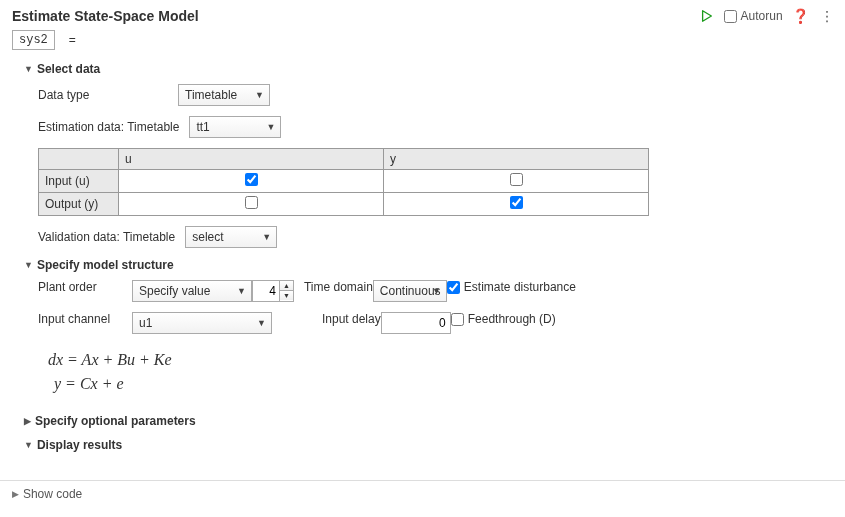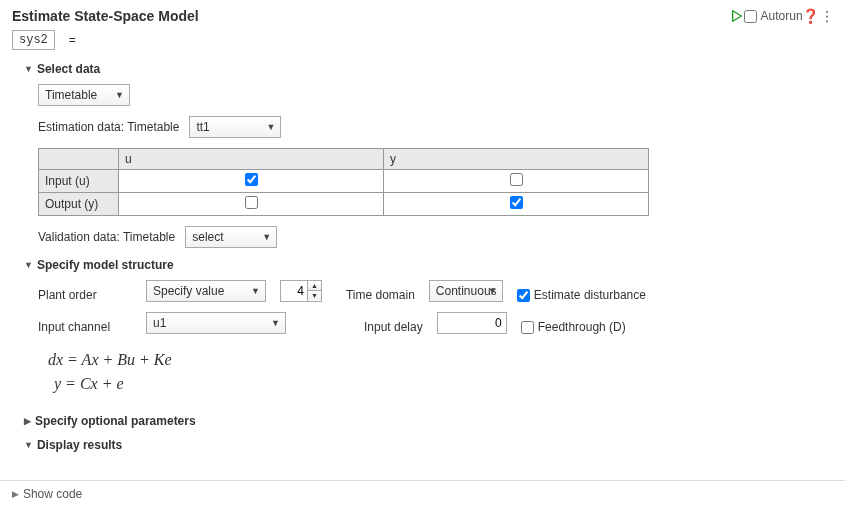--- a/index.html
+++ b/index.html
@@ -7,21 +7,21 @@
     margin: 0;
     font-family: Arial, Helvetica, sans-serif;
     font-size: 12px;
     color: #333;
     background: #fff;
     width: 845px;
   }
   .container { padding: 8px 12px 12px 12px; }
   .header-row { display: flex; align-items: center; justify-content: space-between; margin-bottom: 6px;}
   .title { font-size: 14px; font-weight: bold; color: #333; }
-  .header-controls { display: flex; align-items: center; color:#555;}
+  .header-controls { display: flex; align-items: center; gap: 10px; color:#555;}
   .run-icon svg { width: 14px; height: 14px; display:block;}
   .chk { display: flex; align-items: center; gap: 4px; }
   .chk input { margin:0; }
   .help-icon { font-size: 14px; color:#555; cursor:pointer;}
   .menu-dots { font-size:14px; color:#555; cursor:pointer; letter-spacing:-1px;}
   .assign-row { display:flex; align-items:center; gap:14px; margin-bottom:12px;}
   .var-box { border:1px solid #aaa; padding:2px 6px; font-family: 'Courier New', monospace; font-size:12px; background:#fff;}
   .content { padding-left: 12px; }
   .section-header { display:flex; align-items:center; gap:4px; font-weight:bold; color:#333; margin: 10px 0 8px 0; cursor:pointer;}
   .section-header .tri { font-size:9px; color:#555;}
@@ -31,21 +31,21 @@
   .select { position:relative; display:inline-flex; align-items:center; border:1px solid #aaa; height:22px; background:linear-gradient(#fff,#f2f2f2); padding:0 20px 0 6px; font-size:12px; cursor:pointer;}
   .select .caret { position:absolute; right:5px; top:50%; transform:translateY(-50%); font-size:9px; color:#444;}
   .w80{width:92px;} .w90{width:74px;}
   table.io { border-collapse: collapse; margin-bottom:10px; }
   table.io th, table.io td { border:1px solid #999; font-size:12px; font-weight:normal; text-align:left;}
   table.io th { background:#e9e9e9; padding:3px 6px;}
   table.io td { background:#fff; padding:3px 6px;}
   table.io .hdr-blank{width:80px; background:#e9e9e9;}
   table.io .colh{width:265px;}
   table.io td.center{text-align:center;}
-  .struct-row1 { display:flex; align-items:flex-end; gap:14px; margin-bottom:10px; flex-wrap:nowrap;}
+  .struct-row1 { display:flex; align-items:flex-start; margin-bottom:10px; flex-wrap:nowrap;}
   .struct-row1 .lbl1{width:94px;}
   .spinner { display:flex; align-items:center; height:22px;}
   .spinner input{ width:28px; height:22px; border:1px solid #aaa; text-align:right; padding:0 3px; font-size:12px;}
   .spinner .btns{ display:flex; flex-direction:column; border:1px solid #aaa; border-left:none; height:22px;}
   .spinner .btns div{ font-size:7px; line-height:9px; padding:0 3px; background:linear-gradient(#fff,#eee); cursor:pointer; color:#333;}
   .spinner .btns div:first-child{border-bottom:1px solid #aaa;}
   .txtinput { border:1px solid #aaa; height:22px; padding:0 4px; font-size:12px; text-align:right;}
   .equations { font-family: 'Times New Roman', serif; font-style: italic; font-size:16px; padding:4px 0 8px 10px; line-height:1.5;}
   .disabled { color:#aaa; }
   .footer-divider{ border-top:1px solid #ddd; margin-top:8px;}
@@ -80,20 +80,21 @@
   </div>
 
   <div class="content">
 
     <div class="section-header">
       <span class="tri">▼</span>
       <span>Select data</span>
     </div>
     <div class="section-body">
       <div class="row">
+        <span class="label" style="width:130px;">Data type</span>
         <div class="select w80">
           <span>Timetable</span>
           <span class="caret">▼</span>
         </div>
       </div>
       <div class="row">
         <span class="label">Estimation data: Timetable</span>
         <div class="select w80">
           <span>tt1</span>
           <span class="caret">▼</span>

